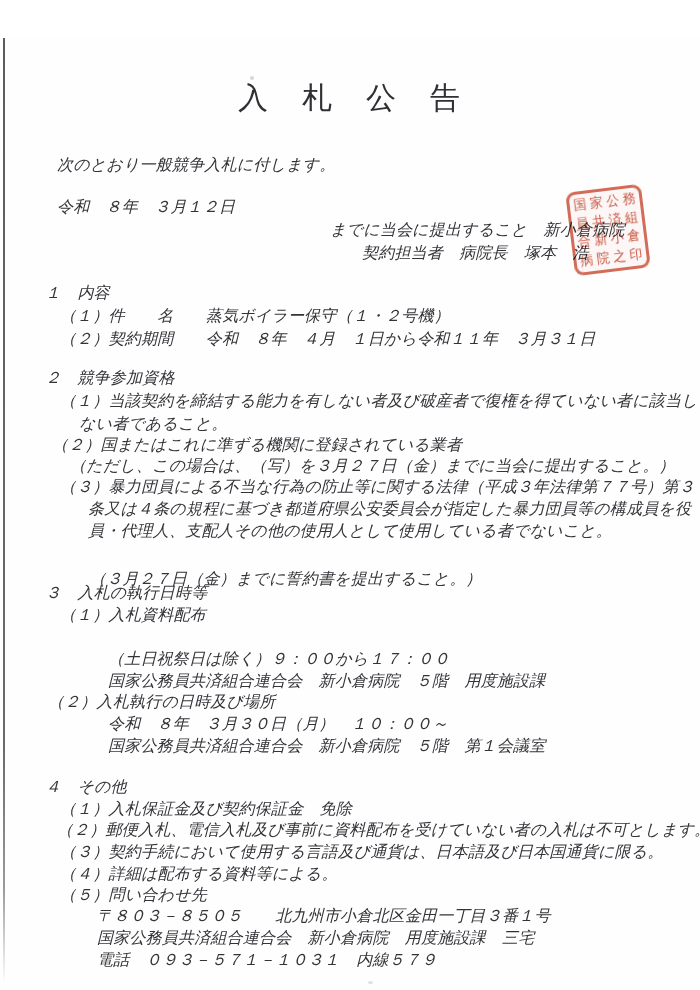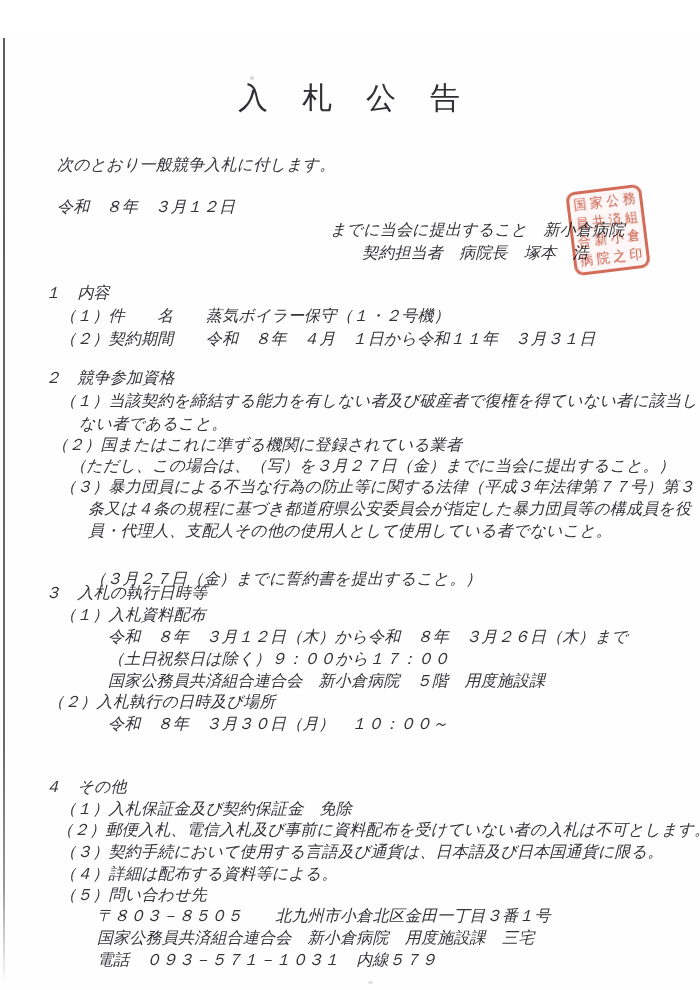--- a/index.html
+++ b/index.html
@@ -111,25 +111,25 @@
   <p class="ln" style="top:359px;left:79px">ない者であること。</p>
   <p class="ln" style="top:380px;left:52px">（２）国またはこれに準ずる機関に登録されている業者</p>
   <p class="ln" style="top:401px;left:70px">（ただし、この場合は、（写）を３月２７日（金）までに当会に提出すること。）</p>
   <p class="ln" style="top:422px;left:60px">（３）暴力団員による不当な行為の防止等に関する法律（平成３年法律第７７号）第３</p>
   <p class="ln" style="top:444px;left:88px">条又は４条の規程に基づき都道府県公安委員会が指定した暴力団員等の構成員を役</p>
   <p class="ln" style="top:466px;left:88px">員・代理人、支配人その他の使用人として使用している者でないこと。</p>
   <p class="ln" style="top:514px;left:90px">（３月２７日（金）までに誓約書を提出すること。）</p>
 
   <p class="ln" style="top:528px;left:45px">３　入札の執行日時等</p>
   <p class="ln" style="top:550px;left:60px">（１）入札資料配布</p>
-  <p class="ln" style="top:572px;left:108px">令和　８年　３月１２日（木）から令和　８年　３月２６日（木）まで</p>
   <p class="ln" style="top:594px;left:108px">（土日祝祭日は除く）９：００から１７：００</p>
   <p class="ln" style="top:616px;left:108px">国家公務員共済組合連合会　新小倉病院　５階　用度施設課</p>
   <p class="ln" style="top:637px;left:48px">（２）入札執行の日時及び場所</p>
   <p class="ln" style="top:659px;left:108px">令和　８年　３月３０日（月）　１０：００～</p>
+  <p class="ln" style="top:681px;left:108px">国家公務員共済組合連合会　新小倉病院　５階　第１会議室</p>
 
   <p class="ln" style="top:722px;left:45px">４　その他</p>
   <p class="ln" style="top:744px;left:60px">（１）入札保証金及び契約保証金　免除</p>
   <p class="ln" style="top:765px;left:57px">（２）郵便入札、電信入札及び事前に資料配布を受けていない者の入札は不可とします。</p>
   <p class="ln" style="top:787px;left:60px">（３）契約手続において使用する言語及び通貨は、日本語及び日本国通貨に限る。</p>
   <p class="ln" style="top:809px;left:60px">（４）詳細は配布する資料等による。</p>
   <p class="ln" style="top:830px;left:60px">（５）問い合わせ先</p>
   <p class="ln" style="top:851px;left:97px">〒８０３－８５０５　　北九州市小倉北区金田一丁目３番１号</p>
   <p class="ln" style="top:873px;left:97px">国家公務員共済組合連合会　新小倉病院　用度施設課　三宅</p>
   <p class="ln" style="top:895px;left:97px">電話　０９３－５７１－１０３１　内線５７９</p>

